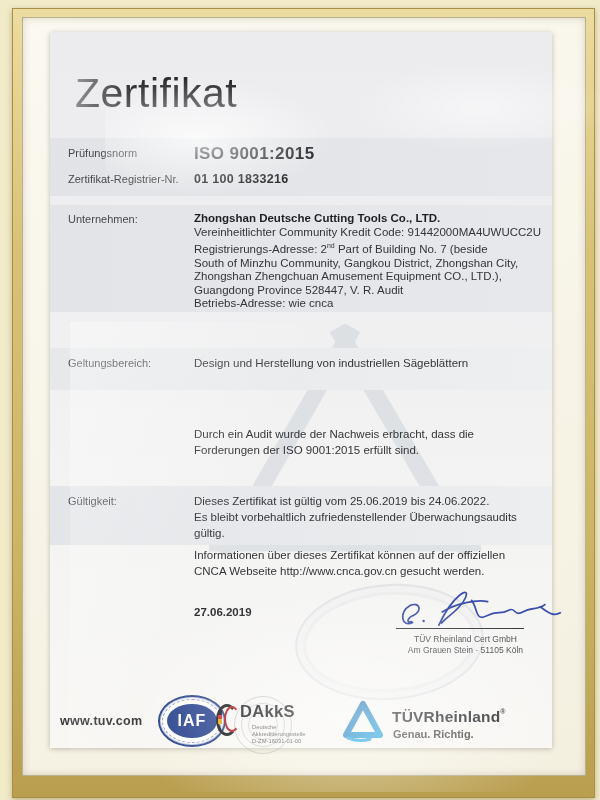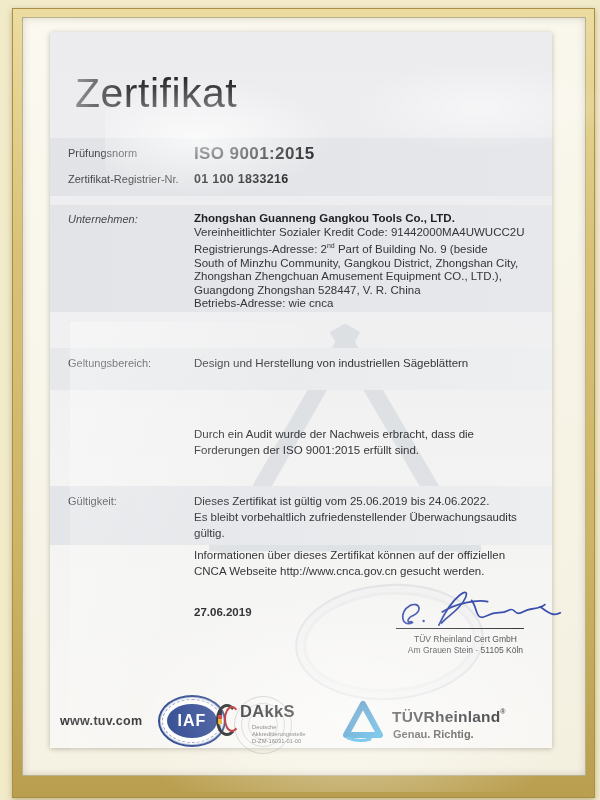--- a/index.html
+++ b/index.html
@@ -112,28 +112,28 @@
   <div class="band band4"></div>
 
   <div class="title">Zertifikat</div>
 
   <div class="lbl" style="top:115px;">Prüfungsnorm</div>
   <div class="val iso" style="top:112px;">ISO 9001:2015</div>
 
   <div class="lbl" style="top:141px;">Zertifikat-Registrier-Nr.</div>
   <div class="val regno" style="top:140px;">01 100 1833216</div>
 
-  <div class="lbl" style="top:181px;font-style:italic;">Unternehmen:</div>
+  <div class="lbl" style="top:181px;">Unternehmen:</div>
   <div class="block" style="top:180px;">
-    <div class="bold">Zhongshan Guanneng Gangkou Tools Co., LTD.</div>
-    <div>Vereinheitlichter Sozialer Kredit Code: 91442000MA4UWUCC2U</div>
-    <div><span>Registrierungs-Adresse: 2</span><sup>nd</sup><span> Part of Building No. 9 (beside</span></div>
+    <div class="bold">Zhongshan Deutsche Cutting Tools Co., LTD.</div>
+    <div>Vereinheitlichter Community Kredit Code: 91442000MA4UWUCC2U</div>
+    <div><span>Registrierungs-Adresse: 2</span><sup>nd</sup><span> Part of Building No. 7 (beside</span></div>
     <div>South of Minzhu Community, Gangkou District, Zhongshan City,</div>
     <div>Zhongshan Zhengchuan Amusement Equipment CO., LTD.),</div>
-    <div>Guangdong Zhongshan 528447, V. R. China</div>
+    <div>Guangdong Province 528447, V. R. Audit</div>
     <div>Betriebs-Adresse: wie cnca</div>
   </div>
 
   <div class="lbl" style="top:325px;">Geltungsbereich:</div>
   <div class="val" style="top:325px;">Design und Herstellung von industriellen Sägeblättern</div>
 
   <div class="para" style="top:394px;">
     <div>Durch ein Audit wurde der Nachweis erbracht, dass die</div>
     <div>Forderungen der ISO 9001:2015 erfüllt sind.</div>
   </div>

